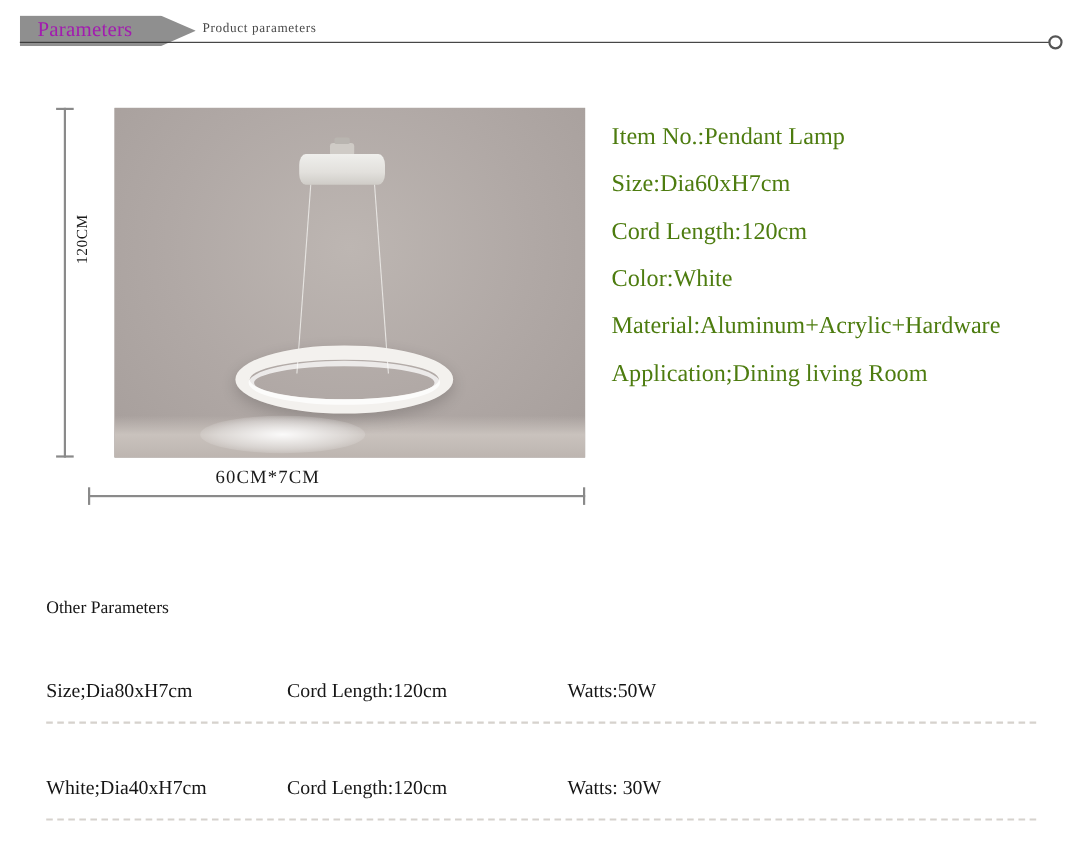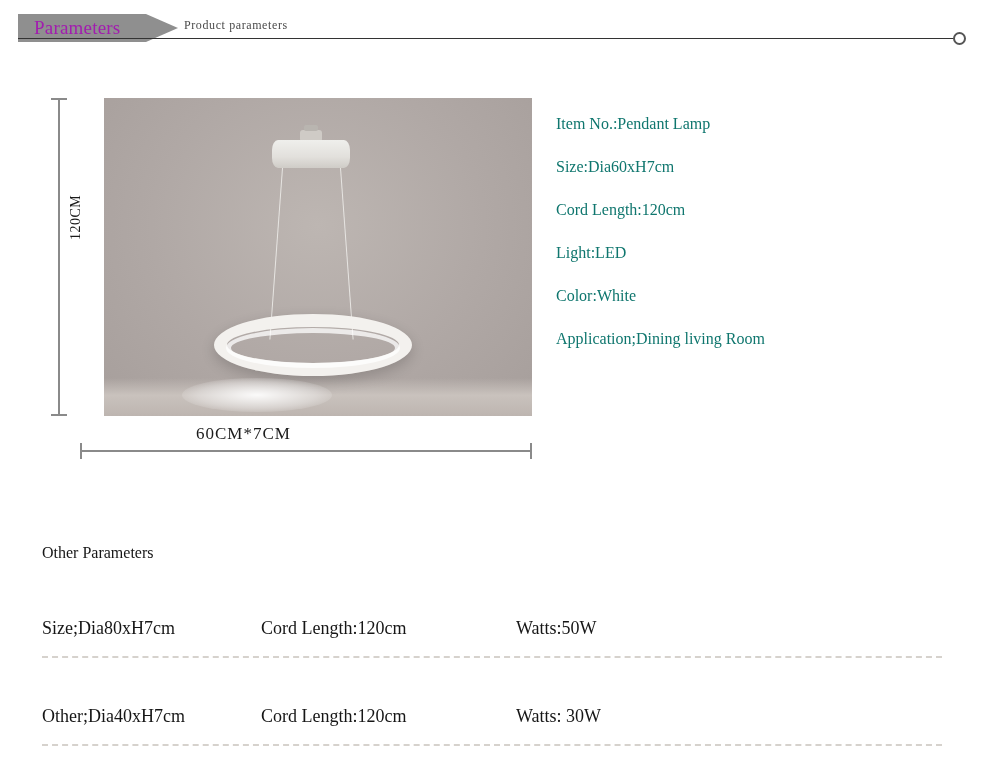--- a/index.html
+++ b/index.html
@@ -240,24 +240,24 @@
   }
 
   
   .specs {
     position: absolute;
     top: 18px;
     left: 556px;
     width: 420px;
   }
   .spec-line {
-    font-size: 16px;
+    font-size: 22px;
     line-height: 43px;
     font-family: "Liberation Serif", serif;
-    color: #0f766e;
+    color: #4d7c0f;
     white-space: nowrap;
   }
 
   
   .other-title {
     position: absolute;
     top: 544px;
     left: 42px;
     font-size: 16px;
     font-family: "Liberation Serif", serif;
@@ -322,33 +322,33 @@
     <div class="floor-glow"></div>
   </div>
 
   <div class="hdim-label">60CM*7CM</div>
   <div class="hdim"></div>
 
   <div class="specs">
     <div class="spec-line">Item No.:Pendant Lamp</div>
     <div class="spec-line">Size:Dia60xH7cm</div>
     <div class="spec-line">Cord Length:120cm</div>
-    <div class="spec-line">Light:LED</div>
     <div class="spec-line">Color:White</div>
+    <div class="spec-line">Material:Aluminum+Acrylic+Hardware</div>
     <div class="spec-line">Application;Dining living Room</div>
   </div>
 </div>
 
 <div class="other-title">Other Parameters</div>
 
 <div class="other-row r1">
   <div class="other-cell c1">Size;Dia80xH7cm</div>
   <div class="other-cell c2">Cord Length:120cm</div>
   <div class="other-cell c3">Watts:50W</div>
   <div class="dashed"></div>
 </div>
 
 <div class="other-row r2">
-  <div class="other-cell c1">Other;Dia40xH7cm</div>
+  <div class="other-cell c1">White;Dia40xH7cm</div>
   <div class="other-cell c2">Cord Length:120cm</div>
   <div class="other-cell c3">Watts: 30W</div>
   <div class="dashed"></div>
 </div>
 
 </body></html>

